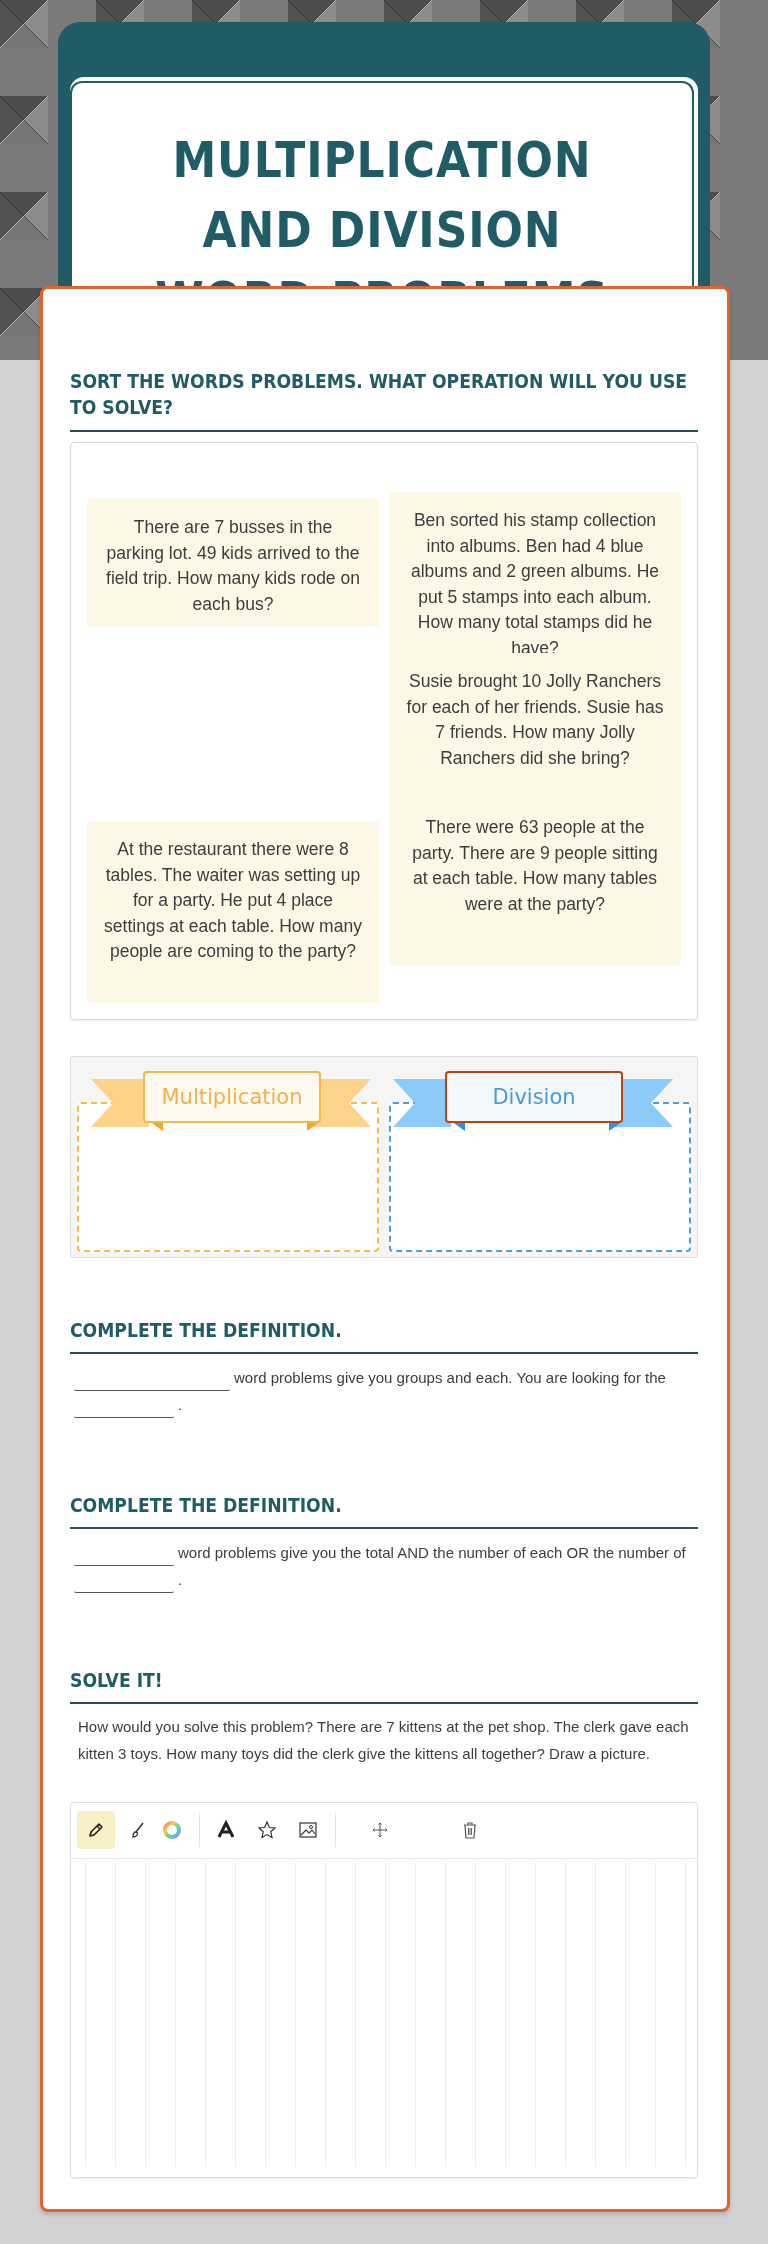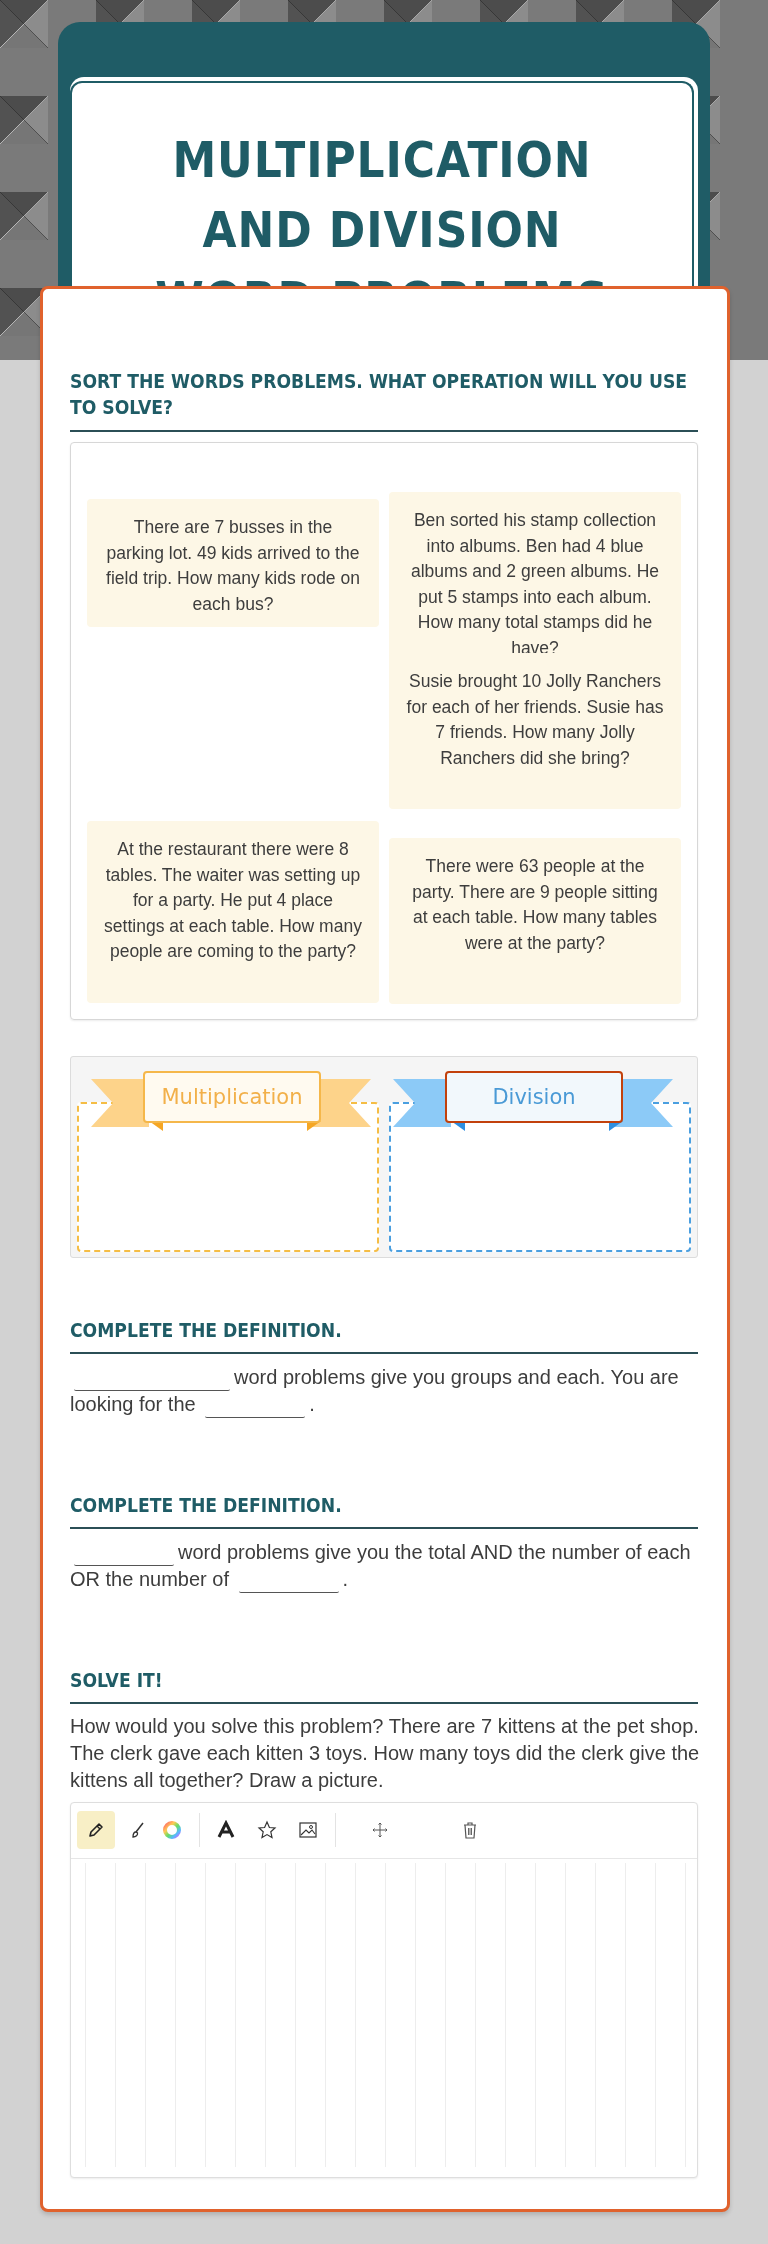--- a/index.html
+++ b/index.html
@@ -111,21 +111,21 @@
     border-radius: 4px;
     display: flex; align-items: center; justify-content: center;
     font-family: "DejaVu Sans", sans-serif;
     font-size: 21px;
   }
   .ribbon-mult .ribbon-label { background: #fffaf0; border: 2px solid #f5b74a; color: #f2b04a; }
   .ribbon-div .ribbon-label { background: #f2f8fc; border: 2px solid #c2410c; color: #4a9ad6; }
   .para {
     position: absolute; left: 70px; width: 630px;
     font-family: "Liberation Sans", sans-serif;
-    font-size: 20px; line-height: 27px; color: #3d3d3d;
+    font-size: 15px; line-height: 27px; color: #3d3d3d;
   }
   .blank {
     display: inline-block; vertical-align: bottom;
     border-bottom: 1px solid #555; height: 22px;
     border-radius: 0 0 2px 2px;
     margin: 0 4px;
   }
   .draw-box {
     position: absolute; left: 70px; top: 1802px; width: 628px; height: 376px;
     border: 1px solid #dedede; border-radius: 4px;
@@ -174,21 +174,21 @@
   </div>
   <div class="problem-card" style="left:318px; top:16px; height:180px;margin-top:33px;">
     <span>Ben sorted his stamp collection into albums. Ben had 4 blue albums and 2 green albums. He put 5 stamps into each album. How many total stamps did he have?</span>
   </div>
   <div class="problem-card" style="left:318px; top:210px; height:156px;">
     <span>Susie brought 10 Jolly Ranchers for each of her friends. Susie has 7 friends. How many Jolly Ranchers did she bring?</span>
   </div>
   <div class="problem-card" style="left:16px; top:378px; height:182px;">
     <span>At the restaurant there were 8 tables. The waiter was setting up for a party. He put 4 place settings at each table. How many people are coming to the party?</span>
   </div>
-  <div class="problem-card" style="left:318px; top:395px; height:166px;">
+  <div class="problem-card" style="left:318px; top:356px; height:166px;">
     <span>There were 63 people at the party. There are 9 people sitting at each table. How many tables were at the party?</span>
   </div>
 </div>
 
 <div class="sort-box">
   <div class="drop-zone drop-mult"></div>
   <div class="drop-zone drop-div"></div>
 
   <div class="ribbon ribbon-mult">
     <svg width="280" height="72">
@@ -220,21 +220,21 @@
 
 <div class="section-title" style="top:1492px;">Complete the definition.</div>
 <div class="rule" style="top:1527px;"></div>
 <div class="para" style="top:1539px;">
   <span class="blank" style="width:100px;"></span><span>word problems give you the total AND the number of each OR the number of</span>
   <span class="blank" style="width:100px;"></span><span>.</span>
 </div>
 
 <div class="section-title" style="top:1667px;">Solve it!</div>
 <div class="rule" style="top:1702px;"></div>
-<div class="para" style="top:1713px;">How would you solve this problem? There are 7 kittens at the pet shop. The clerk gave each kitten 3 toys. How many toys did the clerk give the kittens all together? Draw a picture.</div>
+<div class="para" style="top:1713px;margin-left:8px;">How would you solve this problem? There are 7 kittens at the pet shop. The clerk gave each kitten 3 toys. How many toys did the clerk give the kittens all together? Draw a picture.</div>
 
 <div class="draw-box">
   <div class="toolbar">
     <div class="tool active" style="left:6px;">
       <svg width="20" height="20" viewBox="0 0 20 20">
         <path d="M4 16 L5 12 L13 4 L16 7 L8 15 Z" fill="none" stroke="#222" stroke-width="1.6" stroke-linejoin="round"></path>
         <path d="M11 6 L14 9" stroke="#222" stroke-width="1.4"></path>
       </svg>
     </div>
     <div class="tool" style="left:48px;">

